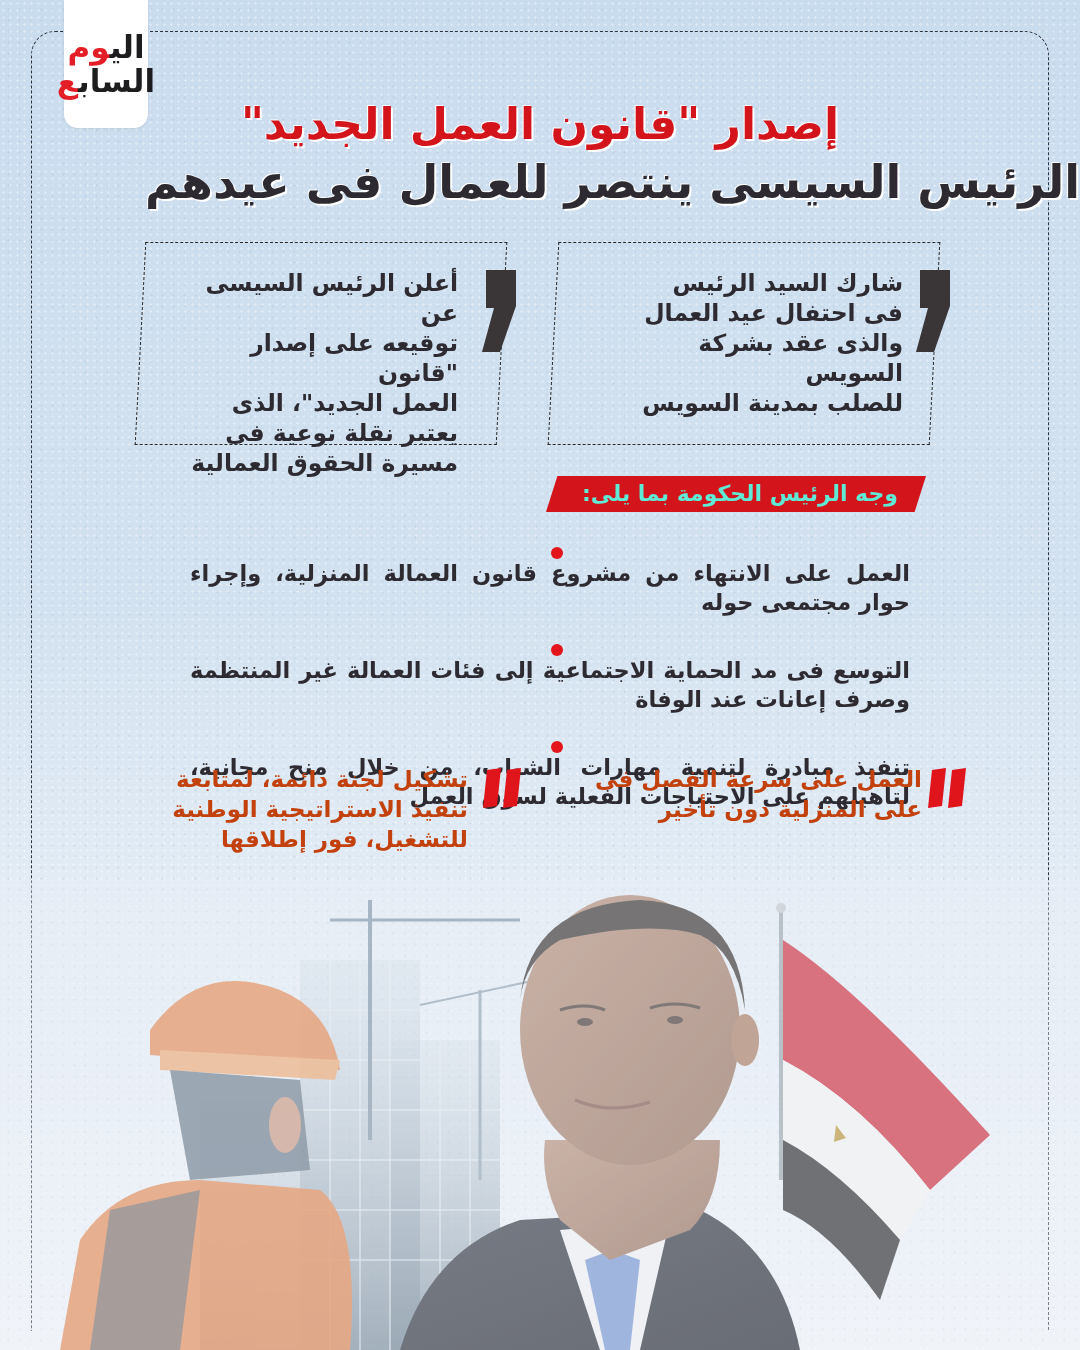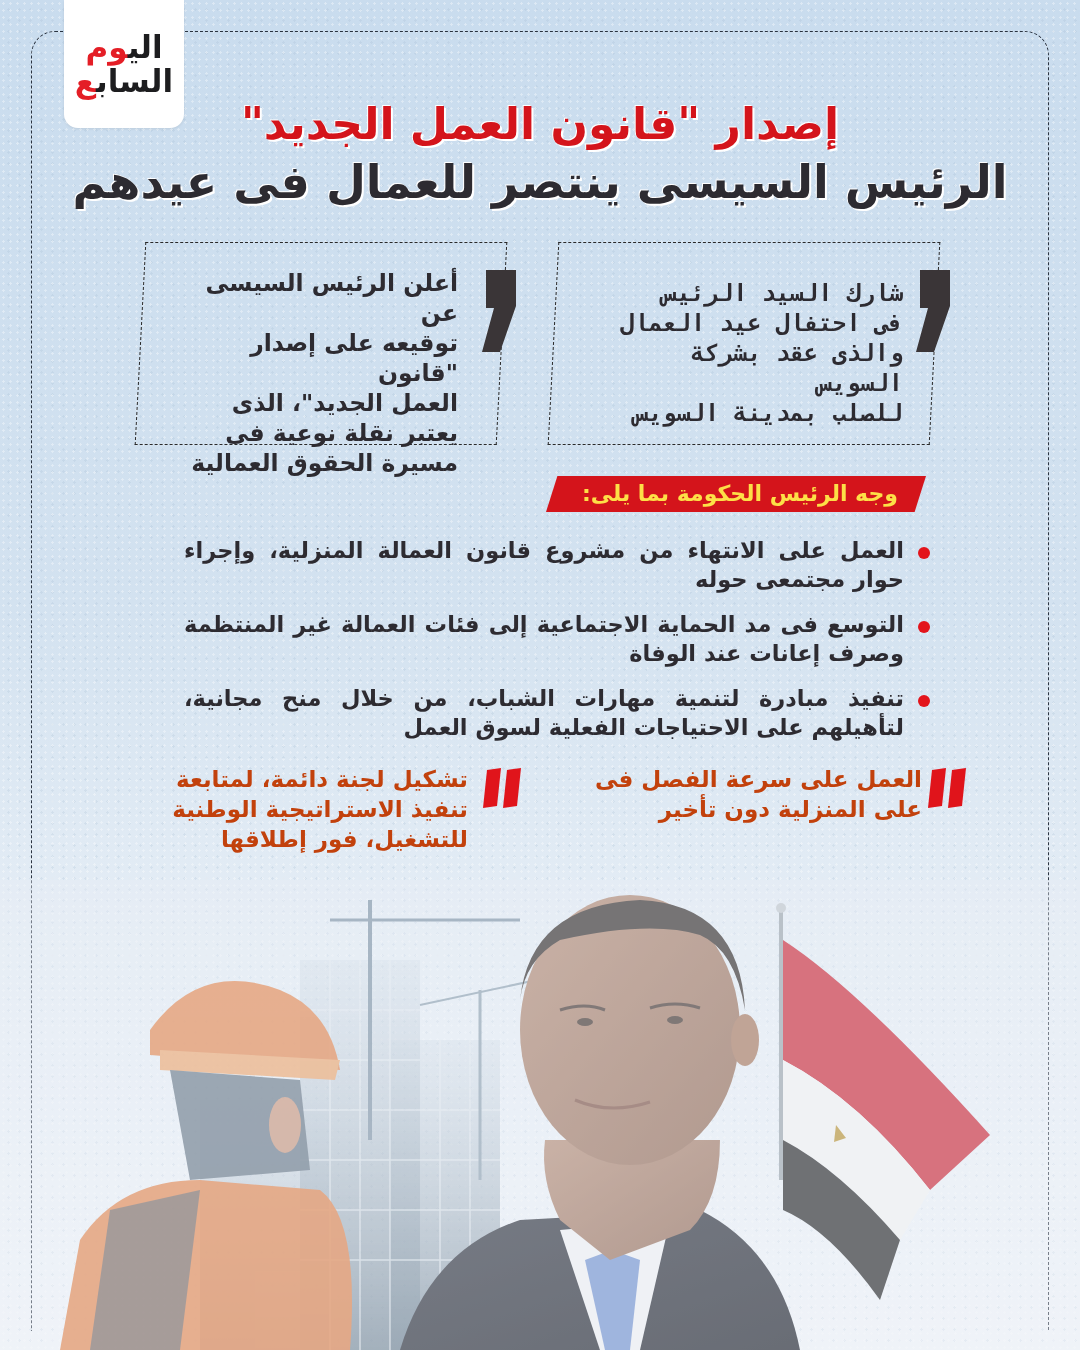--- a/index.html
+++ b/index.html
@@ -18,41 +18,41 @@
       background-size: 7px 7px, 11px 11px;
       background-position: 0 0, 3px 4px;
       pointer-events: none;
     }
     .frame {
       position: absolute; left: 31px; top: 31px; width: 1018px; height: 1300px;
       border: 1px dashed #2a3340; border-bottom: none;
       border-radius: 24px 24px 0 0;
     }
     .logo {
-      position: absolute; left: 64px; top: 0; width: 120px; height: 128px;
+      position: absolute; left: 64px; top: 0; width: 84px; height: 128px;
       background: #ffffff; border-radius: 0 0 14px 14px;
       display: flex; flex-direction: column; align-items: center; justify-content: center;
       direction: rtl;
       box-shadow: 0 1px 3px rgba(0,0,0,0.08);
     }
     .logo-line {
       font-family: "DejaVu Sans", sans-serif; font-weight: 900;
       font-size: 31px; line-height: 34px; color: #1d1d1f; letter-spacing: -1px;
     }
     .logo-line .red { color: #e41e26; }
 
     .title-1 {
       position: absolute; top: 96px; left: 0; width: 1080px; text-align: center;
       font-family: "DejaVu Sans", sans-serif; font-weight: 900;
       font-size: 44px; color: #d4141b; line-height: 56px;
       text-shadow: 2px 2px 0 #ffffff, -1px -1px 0 #ffffff;
       padding-right: 0;
     }
     .title-2 {
-      position: absolute; top: 152px; left: 0; width: 1080px; text-align: center;
+      position: absolute; top: 152px; left: 0; width: 1080px; 
       font-family: "DejaVu Sans", sans-serif; font-weight: 900;
       font-size: 46px; color: #2d2b31; line-height: 60px;
       text-shadow: 2px 2px 0 #ffffff, -1px -1px 0 #ffffff;
     }
 
     .dash-box {
       position: absolute; border: 1.3px dashed #2a2a2a;
       transform: skewX(-3deg);
     }
     .box-right { left: 553px; top: 242px; width: 382px; height: 203px; }
@@ -63,41 +63,41 @@
     }
     .comma-right { left: 914px; top: 270px; }
     .comma-left { left: 480px; top: 270px; }
 
     .quote-text {
       position: absolute; text-align: right;
       font-family: "DejaVu Sans", sans-serif; font-weight: 800;
       font-size: 23.5px; color: #2d2b31; line-height: 30px;
       direction: rtl;
     }
-    .qt-right { left: 598px; top: 280px; width: 305px; font-family: Liberation Mono, monospace; }
+    .qt-right { left: 598px; top: 268px; width: 305px; }
     .qt-left { left: 168px; top: 268px; width: 290px; }
 
     .banner {
       position: absolute; left: 546px; top: 476px; width: 380px; height: 36px;
       background: #d4141b;
       clip-path: polygon(3% 0, 100% 0, 97% 100%, 0 100%);
       display: flex; align-items: center; justify-content: flex-start;
       padding-right: 28px;
     }
     .banner span {
-      color: #fde047; font-family: "DejaVu Sans", sans-serif; font-weight: 800;
+      color: #5eead4; font-family: "DejaVu Sans", sans-serif; font-weight: 800;
       font-size: 22px; line-height: 36px;
     }
 
     .bullets {
       position: absolute; left: 170px; top: 536px; width: 760px;
       direction: rtl;
     }
     .bullet {
-      display: flex; flex-direction: row; align-items: flex-start;
+      display: flex; flex-direction: column; align-items: center;
       margin-bottom: 16px;
     }
     .bullet-dot {
       width: 12px; height: 12px; border-radius: 50%; background: #e3141b;
       margin-top: 11px; margin-left: 14px; flex: 0 0 12px;
     }
     .bullet-text {
       font-family: "DejaVu Sans", sans-serif; font-weight: 800;
       font-size: 22.5px; color: #2d2b31; line-height: 29px; text-align: justify;
       text-align-last: right; width: 720px;

